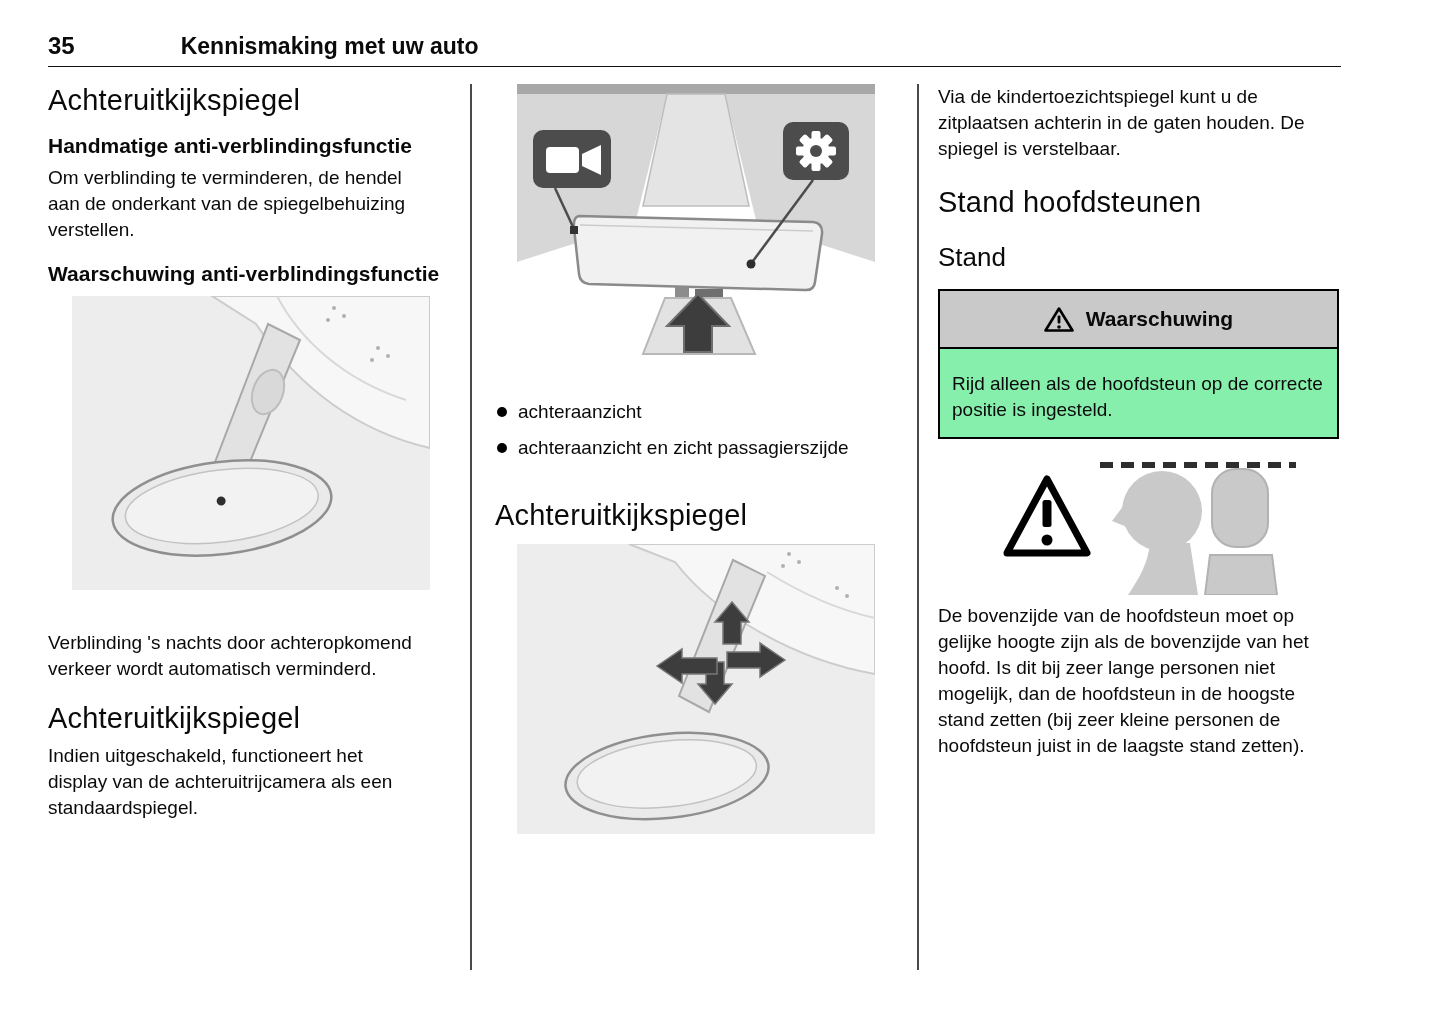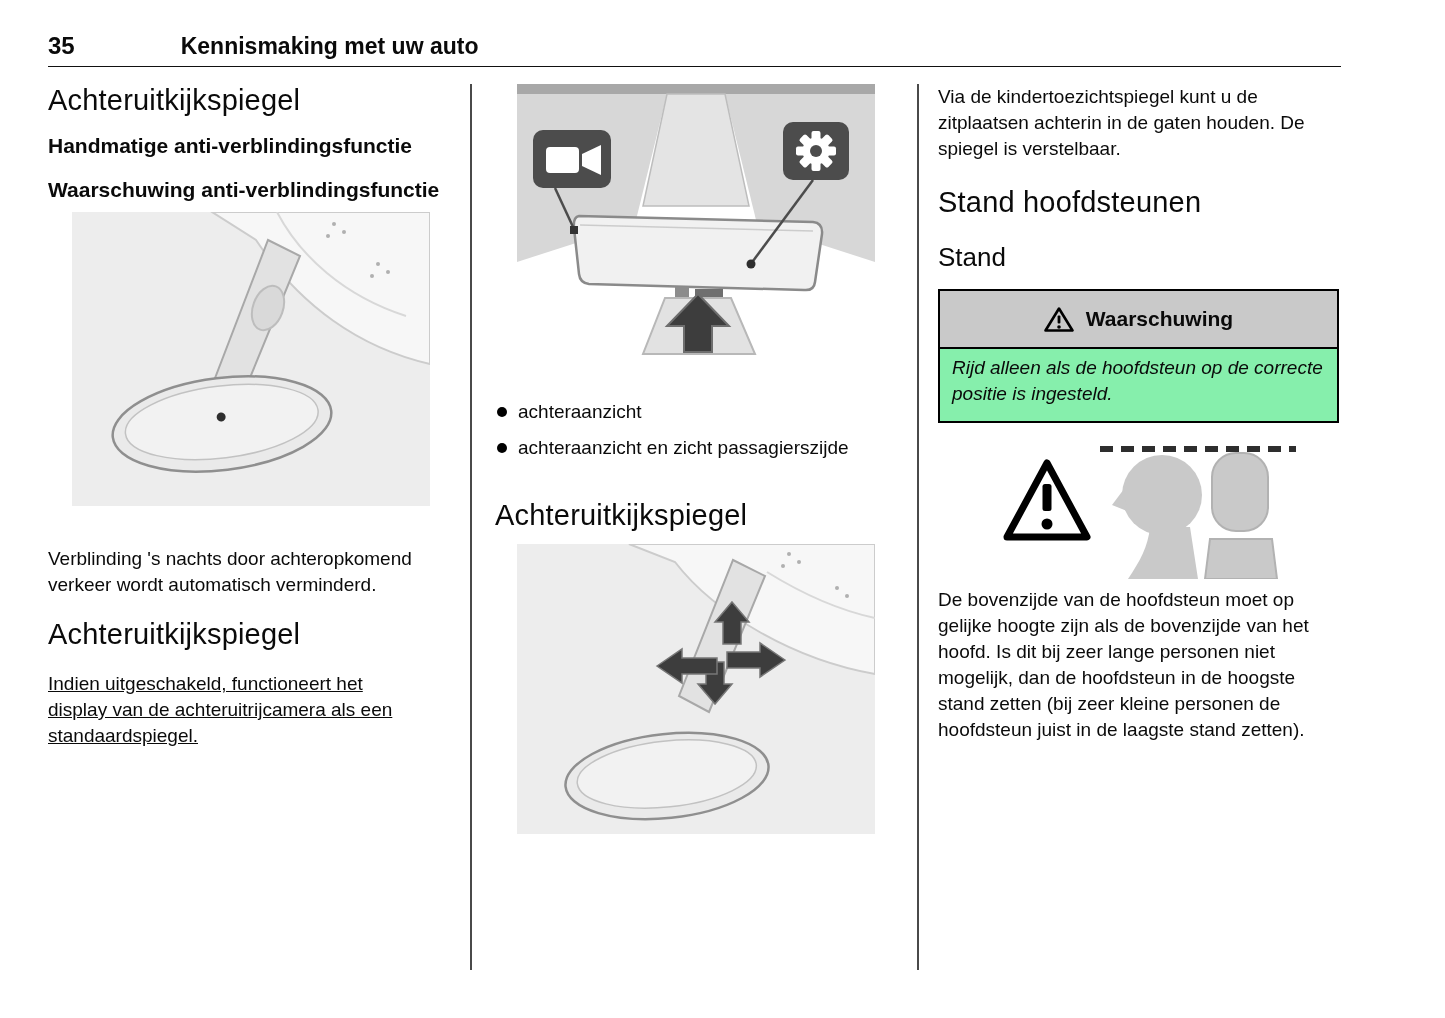--- a/index.html
+++ b/index.html
@@ -24,21 +24,21 @@
   .h-large { font-size:29px; font-weight:normal; line-height:1.15; letter-spacing:0.2px; }
   .h-sub   { font-size:21px; font-weight:bold; line-height:1.2; }
   .h-mid   { font-size:26px; font-weight:normal; line-height:1.15; }
   p.body   { font-size:19px; line-height:26px; max-width:392px; }
   .col1 p.body { max-width:376px; }
 
   .col1 .h-sub.first { margin-top:16px; margin-bottom:6px; }
   .col1 .h-sub.second { margin-top:18px; margin-bottom:4px; }
   .col1 .h-large.second { margin-top:20px; }
   .col1 p.after-fig { margin-top:40px; }
-  .col1 p.last { margin-top:20px;text-decoration:underline; }
+  .col1 p.last { margin-top:8px; }
 
   .figure { display:block; }
   .fig1 { margin:10px 0 0 24px; width:358px; height:294px; background:#ededed; }
   .fig2 { margin:0 0 0 22px; width:358px; height:295px; background:#ffffff; }
   .fig3 { margin:12px 0 0 22px; width:358px; height:290px; background:#ededed; }
   .fig4 { margin:16px 0 0 62px; width:300px; height:140px; background:#ffffff; }
 
   .col2 p.body { margin-top:42px; }
   .bullet { display:flex; align-items:flex-start; margin-top:20px; }
   .bullet + .bullet { margin-top:10px; }
@@ -47,39 +47,40 @@
   .col2 .h-large { margin-top:38px; }
 
   .col3 .h-large { margin-top:24px; }
   .col3 .h-mid { margin-top:24px; }
   .warning-box { margin-top:16px; width:401px; border:2px solid #000; background:#86efac; }
   .warning-head {
     height:58px; background:#c9c9c9; border-bottom:2px solid #000;
     display:flex; align-items:center; justify-content:center; gap:12px;
     font-size:21px; font-weight:bold;
   }
-  .warning-body { padding:6px 12px 14px 12px; font-size:19px; line-height:26px;font-style:italic; }
+  .warning-body { padding:22px 12px 14px 12px; font-size:19px; line-height:26px; }
   .col3 p.after-fig { margin-top:8px; }
 </style>
 </head>
 <body>
 
 <div class="page">
 
   <div class="header">
     <span class="page-number">35</span>
     <span class="chapter-title">Kennismaking met uw auto</span>
   </div>
   <div class="top-rule"></div>
   <div class="col-sep sep1"></div>
   <div class="col-sep sep2"></div>
 
   <section class="col col1">
     <h1 class="h-large">Achteruitkijkspiegel</h1>
     <h2 class="h-sub first">Handmatige anti-verblindingsfunctie</h2>
+    <p class="body">Om verblinding te verminderen, de hendel aan de onderkant van de spiegelbehuizing verstellen.</p>
     <h2 class="h-sub second">Waarschuwing anti-verblindingsfunctie</h2>
 
     <svg class="figure fig1" viewBox="0 0 358 294" xmlns="http://www.w3.org/2000/svg">
       <rect width="358" height="294" fill="#ededed"></rect>
       <path d="M140,0 L358,0 L358,152 C288,136 228,94 184,28 Z" fill="#f7f7f7" stroke="#cccccc" stroke-width="2"></path>
       <path d="M205,0 C228,44 272,84 334,104" fill="none" stroke="#d8d8d8" stroke-width="2"></path>
       <g fill="#b0b0b0">
         <circle cx="262" cy="12" r="2"></circle>
           <circle cx="272" cy="20" r="2"></circle>
           <circle cx="256" cy="24" r="2"></circle>

